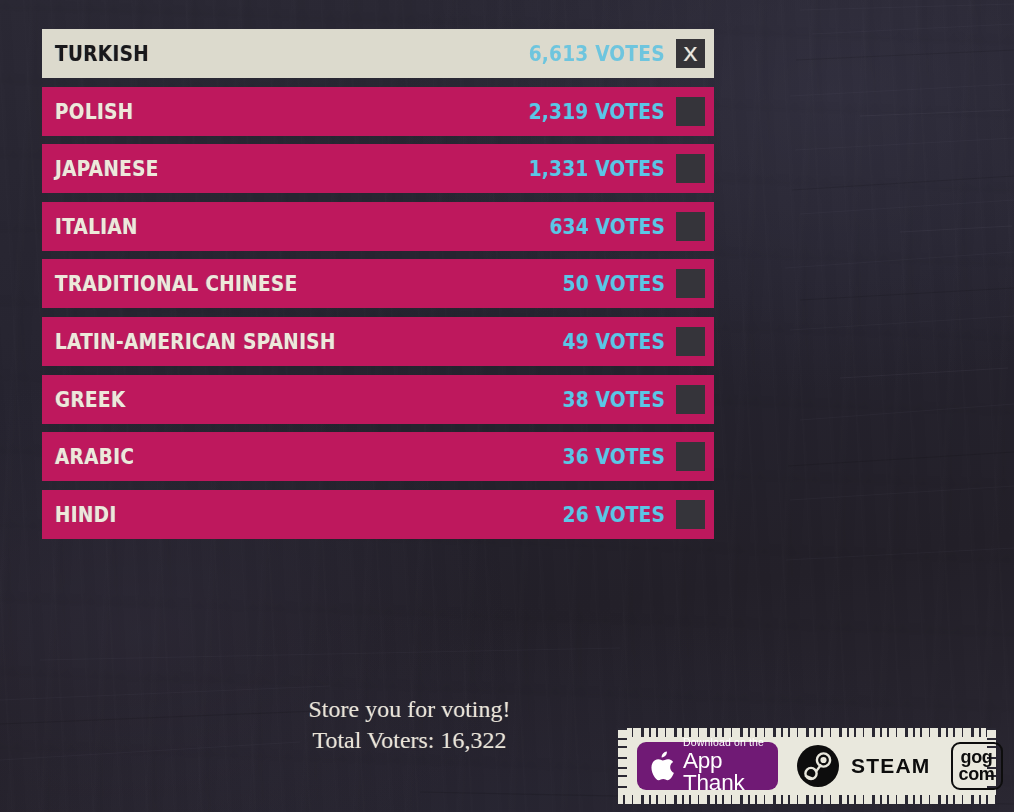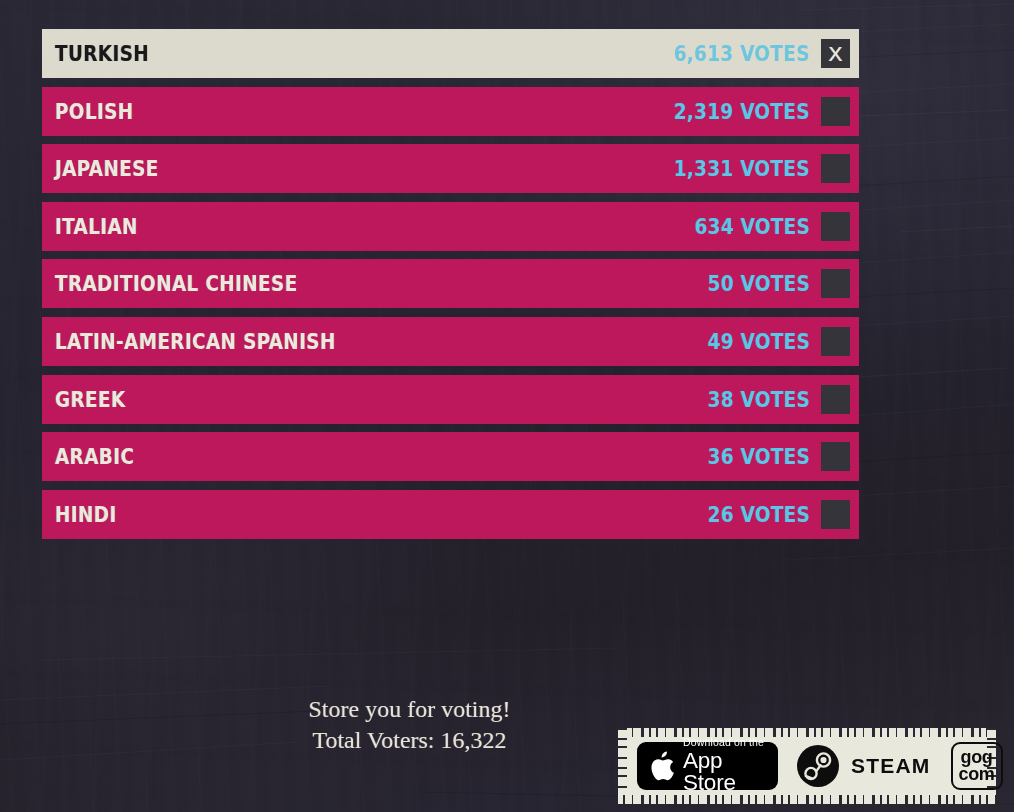--- a/index.html
+++ b/index.html
@@ -55,21 +55,21 @@
     position: absolute;
     inset: 0;
     opacity: 0.5;
   }
 
   
   #results-list {
     position: absolute;
     left: 42px;
     top: 29px;
-    width: 817px;
+    width: 672px;
   }
 
   .result-row {
     position: relative;
     height: 49px;
     margin-bottom: 8.6px;
     background: #be185d;
     display: flex;
     align-items: center;
     padding: 0 9px 0 13px;
@@ -196,21 +196,21 @@
         #2a2833 16px 18px, #e9e8dd 18px 27px, #2a2833 27px 29px);
   }
   .badge-edge-l { left: -3px; }
   .badge-edge-r { right: -3px; }
 
   
   #appstore-badge {
     position: relative;
     width: 141px;
     height: 48px;
-    background: #000000;
+    background: #701a75;
     border-radius: 9px;
     display: flex;
     align-items: center;
     padding-left: 11px;
     gap: 9px;
     cursor: pointer;
     flex: 0 0 auto;
   }
   #apple-icon { width: 26px; height: 31px; flex: 0 0 auto; }
   .appstore-text { display: flex; flex-direction: column; line-height: 1; }
@@ -367,21 +367,21 @@
   <div class="badge-edge-l"></div>
   <div class="badge-edge-r"></div>
 
   <div id="appstore-badge">
     <svg id="apple-icon" viewBox="0 0 26 31">
       <path fill="#ffffff" d="M17.6 4.6c.9-1.1 1.5-2.6 1.3-4.1-1.3.06-2.9.87-3.85 1.95-.85.96-1.6 2.5-1.4 3.96 1.45.11 2.93-.73 3.95-1.81z"></path>
       <path fill="#ffffff" d="M22.2 16.3c-.04-3.5 2.85-5.18 2.98-5.26-1.62-2.37-4.15-2.7-5.05-2.73-2.15-.22-4.2 1.27-5.29 1.27-1.09 0-2.77-1.24-4.55-1.21-2.34.03-4.5 1.36-5.7 3.46-2.43 4.22-.62 10.47 1.75 13.89 1.16 1.68 2.54 3.56 4.35 3.49 1.75-.07 2.41-1.13 4.52-1.13 2.11 0 2.7 1.13 4.55 1.09 1.88-.03 3.07-1.7 4.22-3.39 1.33-1.95 1.87-3.84 1.9-3.93-.04-.02-3.65-1.4-3.68-5.55z"></path>
     </svg>
     <div class="appstore-text">
       <span class="appstore-top">Download on the</span>
-      <span class="appstore-main">App Store</span>
+      <span class="appstore-main">App Thank</span>
     </div>
   </div>
 
   <div id="steam-badge">
     <svg id="steam-icon" viewBox="0 0 44 44">
       <circle cx="22" cy="22" r="21" fill="#0d0d0d"></circle>
       <circle cx="27.5" cy="16" r="6.6" fill="none" stroke="#e9e8dd" stroke-width="2.4"></circle>
       <circle cx="27.5" cy="16" r="3.1" fill="#e9e8dd"></circle>
       <circle cx="15" cy="29.5" r="5.6" fill="none" stroke="#e9e8dd" stroke-width="2.4"></circle>
       <path d="M20 27.5 L25.2 20.5" stroke="#e9e8dd" stroke-width="2.2" fill="none"></path>

